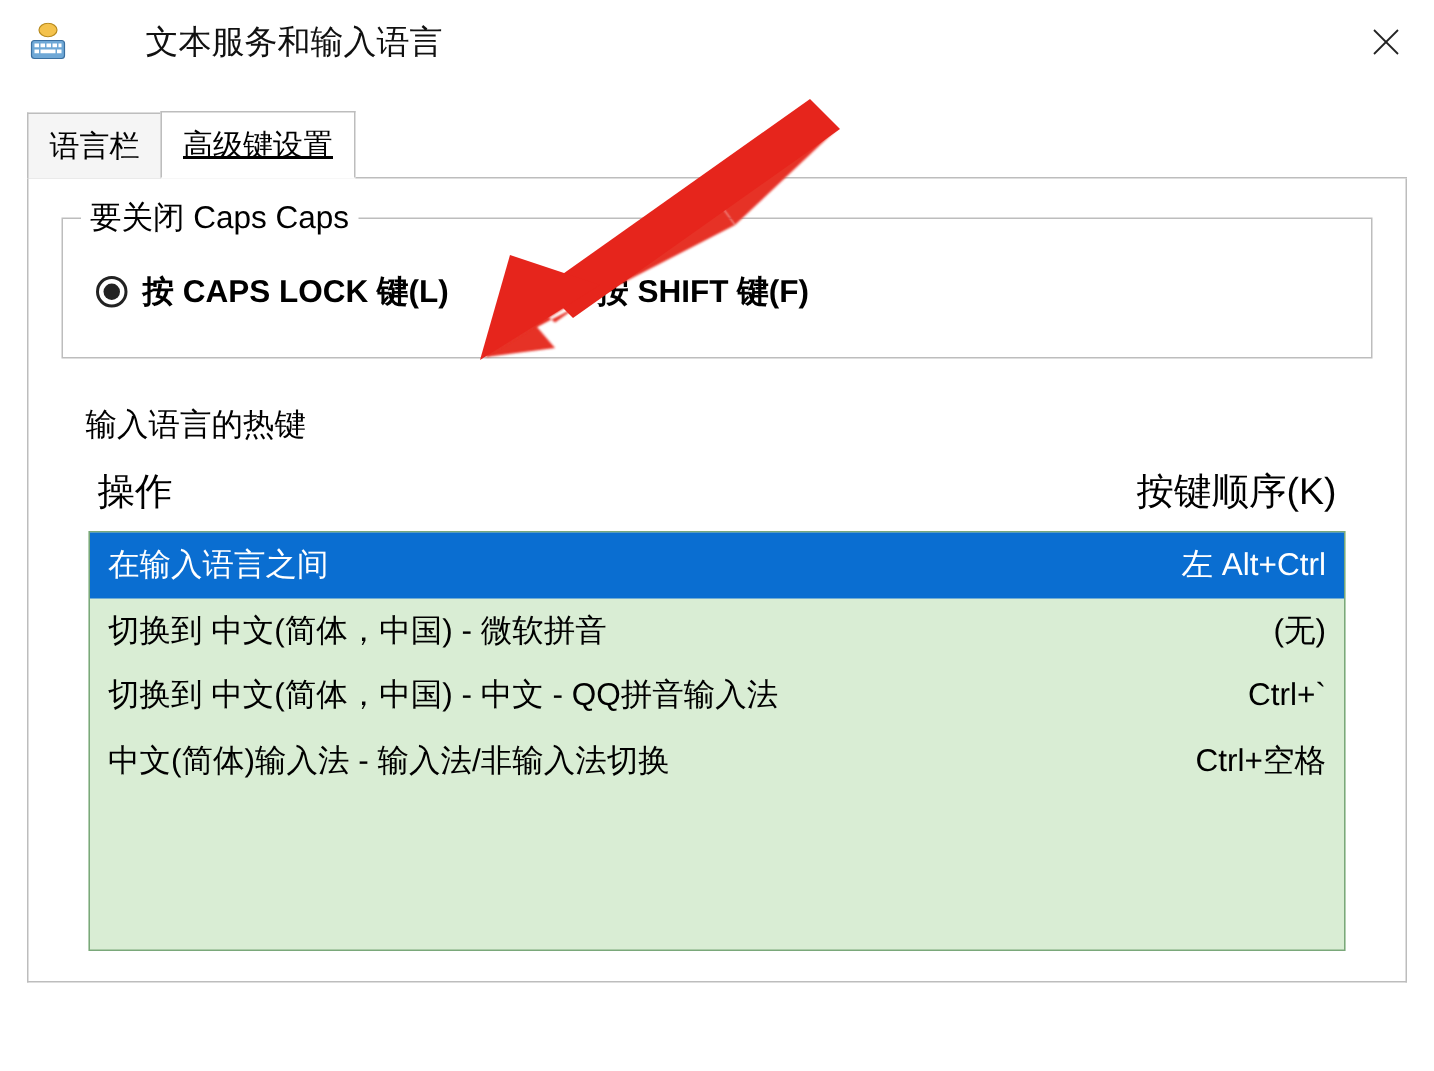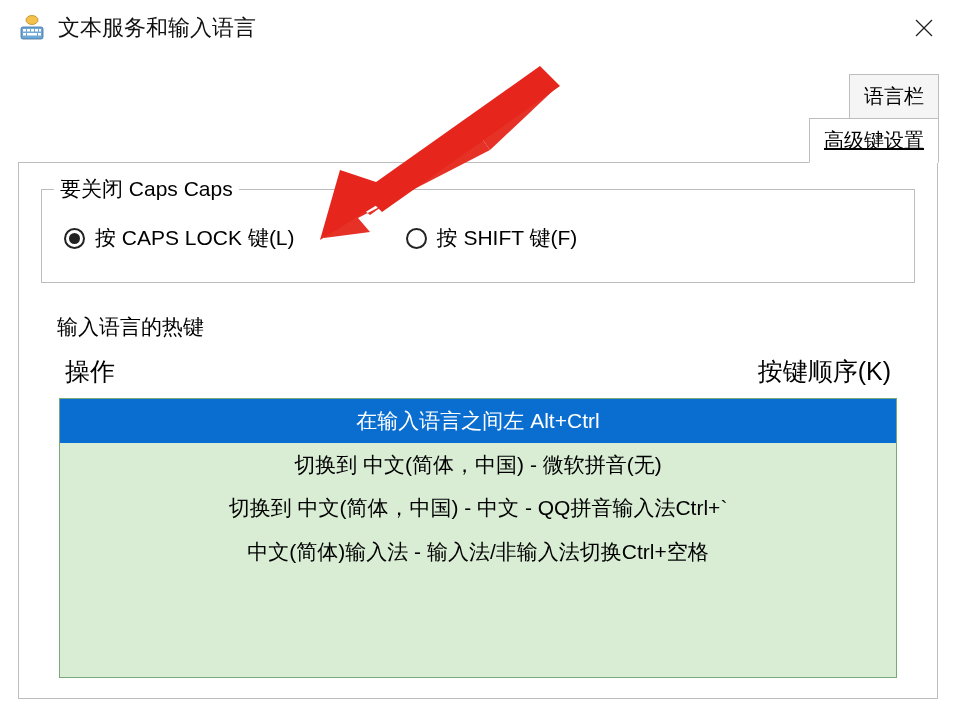--- a/index.html
+++ b/index.html
@@ -15,20 +15,21 @@
       width: 956px;
       height: 714px;
       overflow: hidden;
       position: relative;
     }
     .titlebar {
       display: flex;
       align-items: center;
       padding: 10px 18px;
       height: 56px;
+      gap: 39px;
     }
     .titlebar-icon {
       width: 28px;
       height: 28px;
       margin-right: 12px;
       display: flex;
       align-items: center;
       justify-content: center;
     }
     .titlebar-icon svg {
@@ -55,21 +56,20 @@
       stroke: #222;
       stroke-width: 1.2;
     }
     .tabs-wrap {
       padding: 18px 18px 0 18px;
     }
     .tabs {
       display: flex;
       align-items: flex-end;
       position: relative;
-      flex-direction: column;
     }
     .tabs::after {
       content: "";
       position: absolute;
       left: 0;
       right: 0;
       bottom: 0;
       height: 1px;
       background: #bdbdbd;
       z-index: 0;
@@ -105,22 +105,23 @@
     .groupbox-legend {
       position: absolute;
       top: -15px;
       left: 12px;
       background: #fff;
       padding: 0 6px;
       font-size: 21px;
     }
     .radio-row {
       display: flex;
-      gap: 111px;
-      align-items: center;
+      gap: 68px;
+      align-items: center;
+      font-weight: bold;
     }
     .radio-option {
       display: flex;
       align-items: center;
       gap: 10px;
       cursor: pointer;
       font-size: 21px;
     }
     .radio-circle {
       width: 21px;
@@ -157,21 +158,21 @@
       font-size: 25px;
     }
     .hotkeys-list {
       margin: 0 18px;
       border: 1px solid #7aa87a;
       background: #d9edd4;
       height: 280px;
     }
     .hotkey-row {
       display: flex;
-      justify-content: center;
+      justify-content: space-between;
       padding: 4px 12px;
       font-size: 21px;
       line-height: 1.7;
       cursor: pointer;
     }
     .hotkey-row.selected {
       background: #0a6ed1;
       color: #fff;
     }
     .arrow-overlay {

